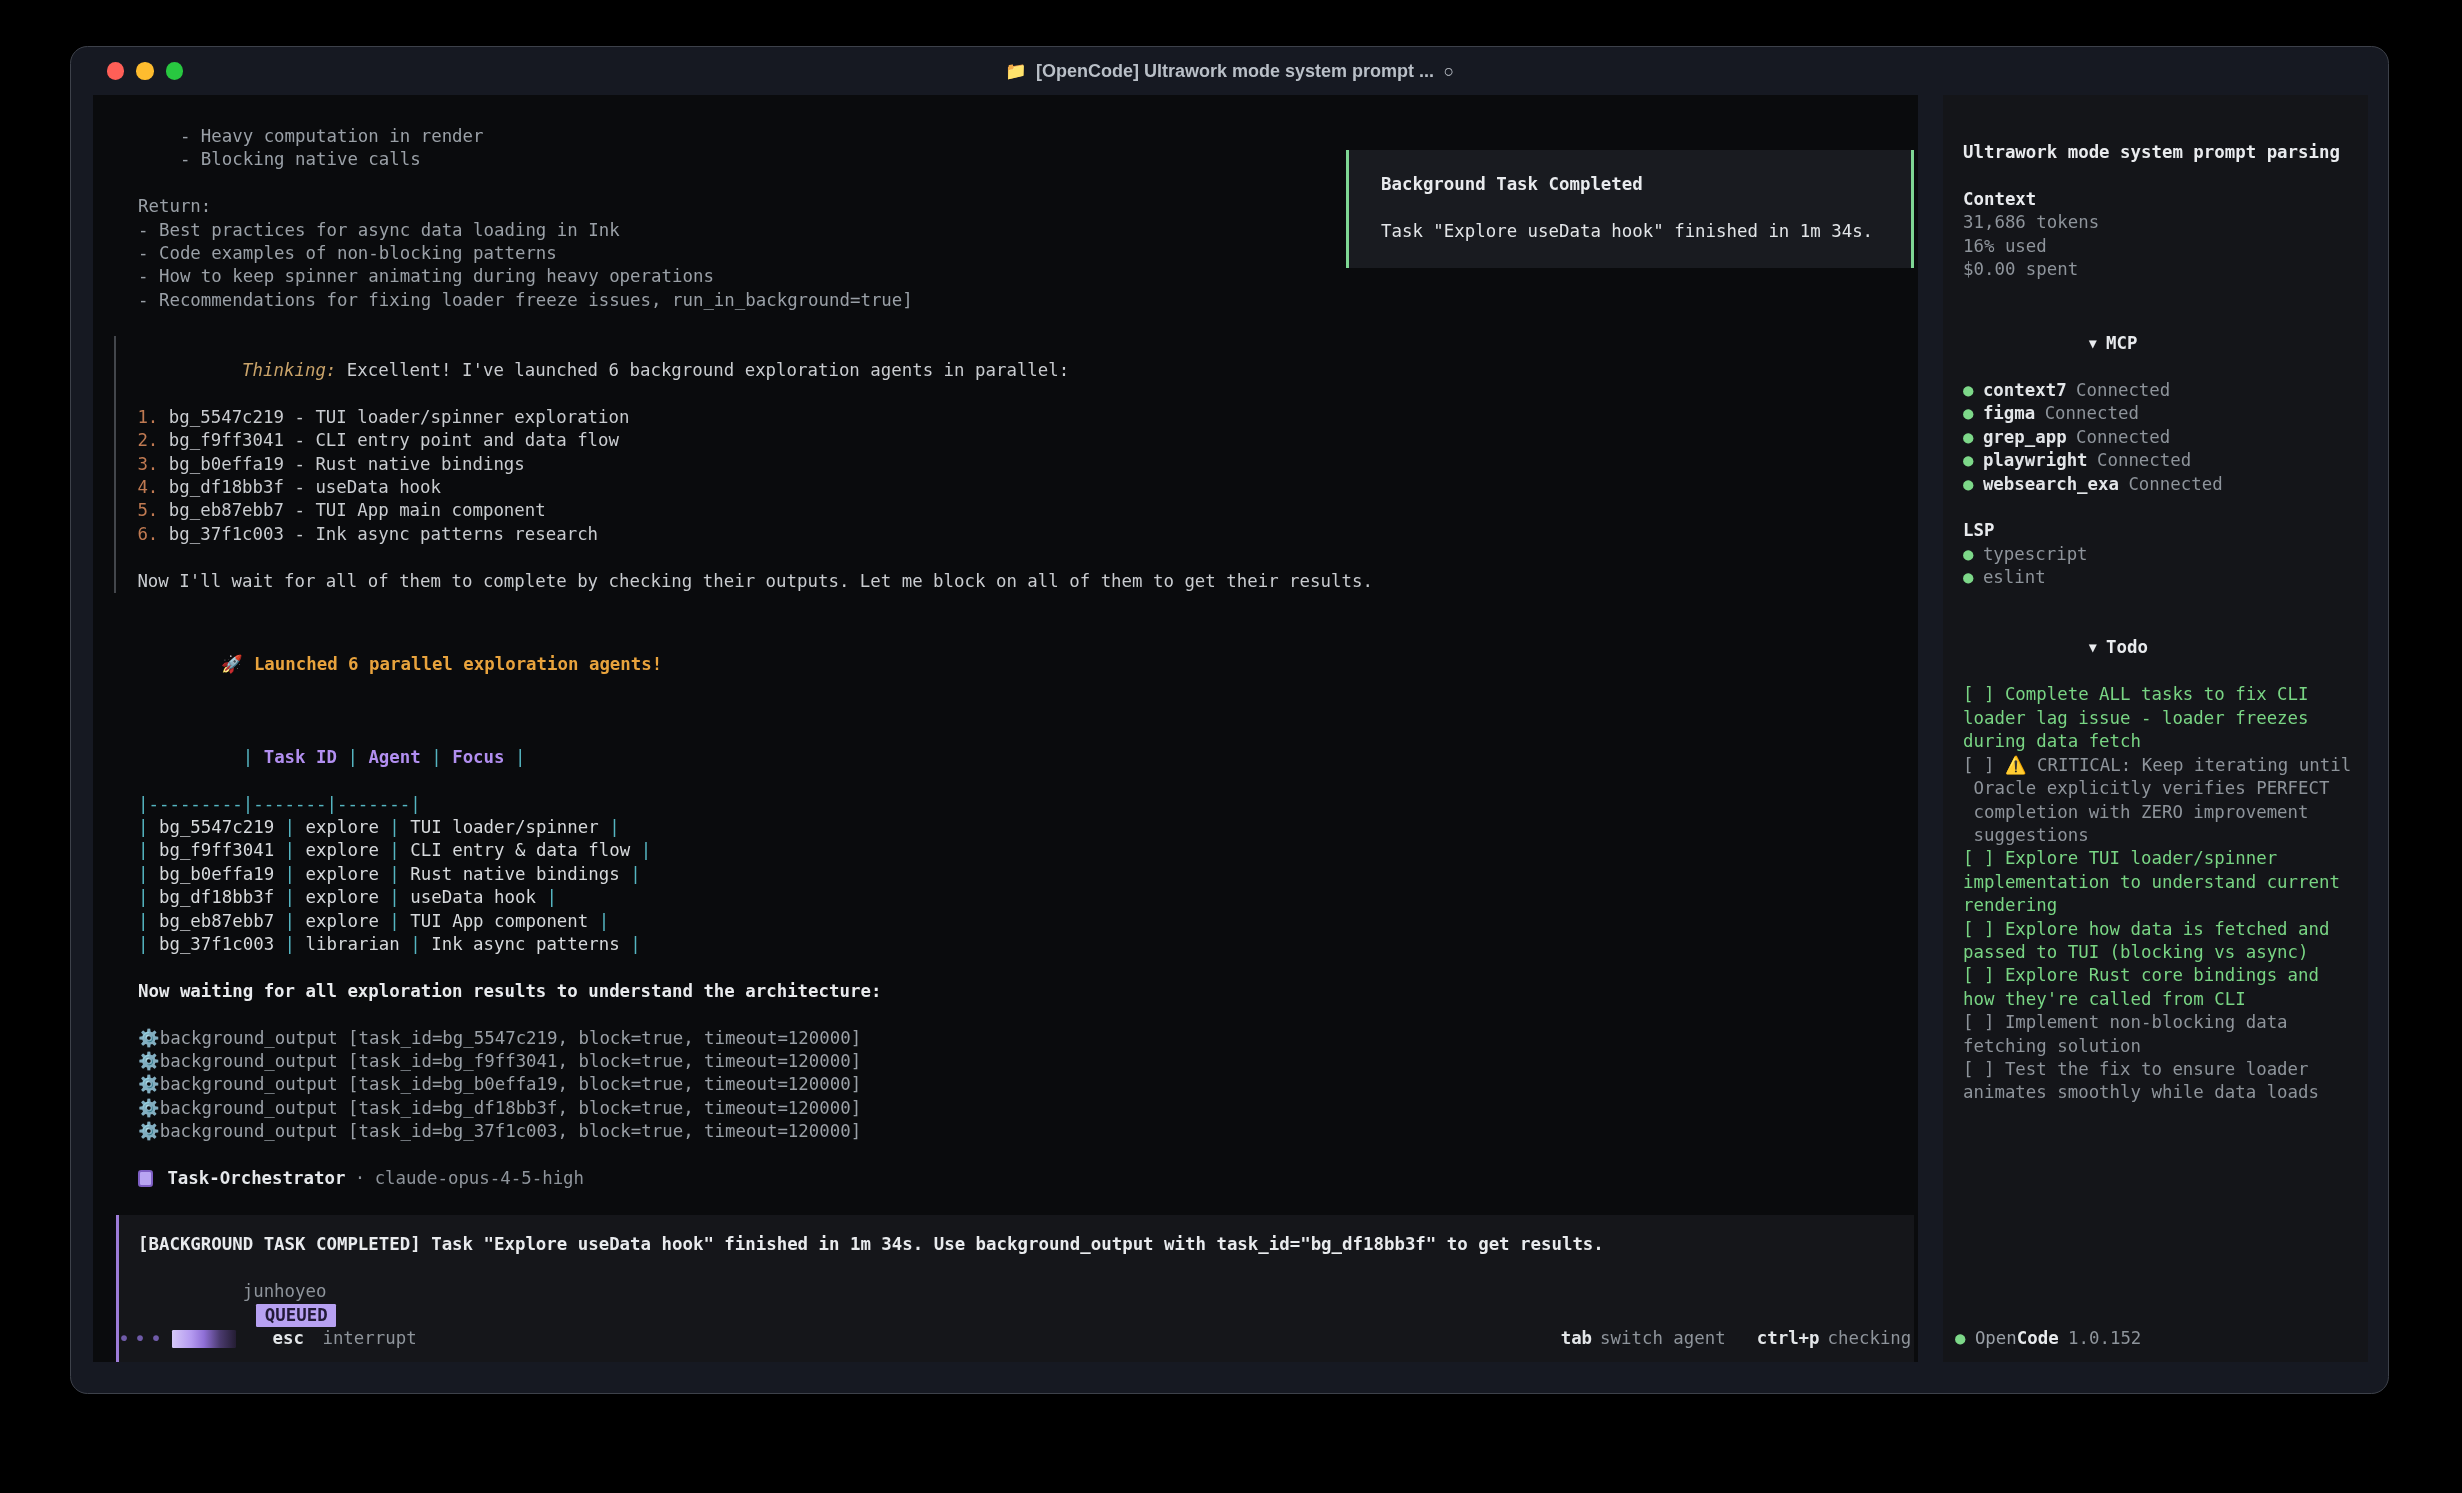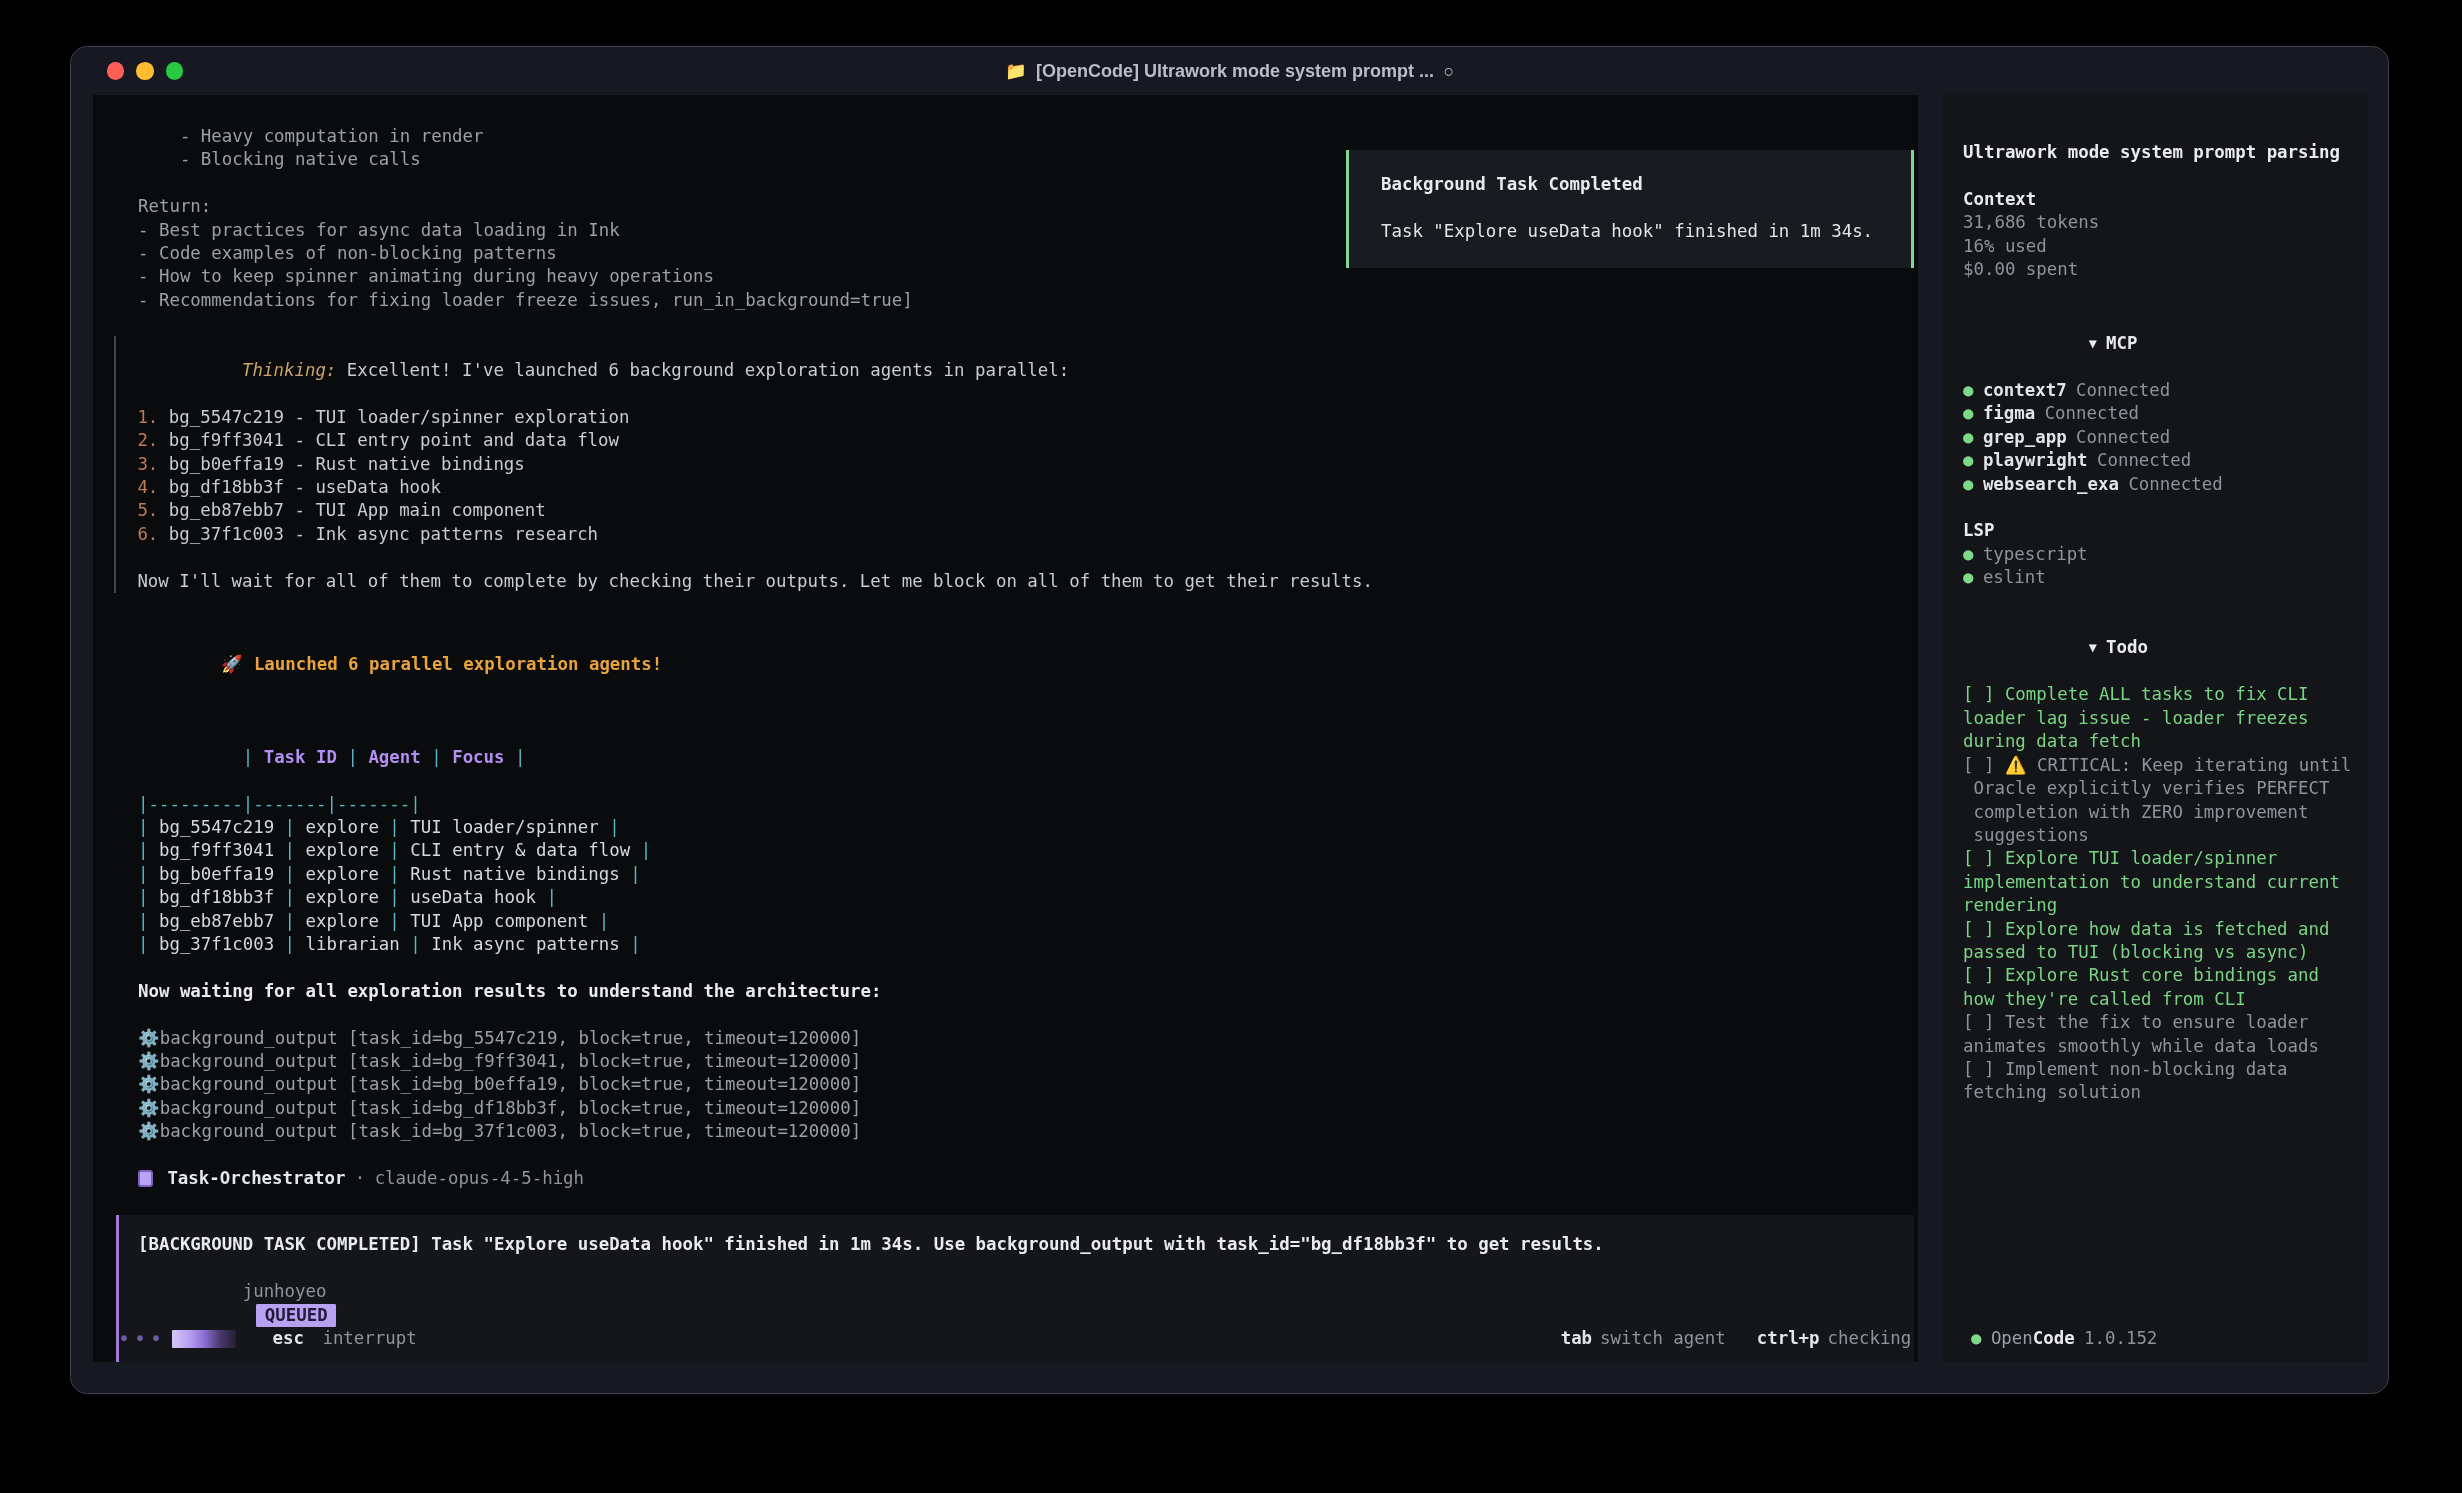--- a/index.html
+++ b/index.html
@@ -108,21 +108,21 @@
   .sb-section-mcp { margin-top:27px; }
   .sb-section-lsp { margin-top:23.4px; }
   .sb-section-todo { margin-top:23.4px; }
   .tri { color:#e9ebee; font-size:13.4px; margin-right:9.4px; vertical-align:1.3px; }
   .dot { color:#7dd889; margin-right:9.4px; }
   .mcp-name { color:#e2e5e8; font-weight:bold; }
   .mcp-status { color:#8e949b; margin-left:9.4px; }
   .todo-item.green { color:#79d584; }
   .todo-item.mutedtone { color:#8e949b; }
   .todo-line { white-space:pre-wrap; min-height:23.4px; }
-  .sb-footer { position:absolute; left:28px; bottom:11.4px; }
+  .sb-footer { position:absolute; left:12px; bottom:11.4px; }
   .brand-light { color:#9aa0a7; }
   .brand-bold { color:#e9ebee; font-weight:bold; }
   .brand-ver { color:#8e949b; margin-left:9.4px; }
 </style>
 </head>
 <body>
 
 <div class="window">
 
   <div class="titlebar">
@@ -282,26 +282,26 @@
           </div>
           <div class="todo-item green">
             <div class="todo-line">[ ] Explore how data is fetched and</div>
             <div class="todo-line">passed to TUI (blocking vs async)</div>
           </div>
           <div class="todo-item green">
             <div class="todo-line">[ ] Explore Rust core bindings and</div>
             <div class="todo-line">how they're called from CLI</div>
           </div>
           <div class="todo-item mutedtone">
+            <div class="todo-line">[ ] Implement non-blocking data</div>
+            <div class="todo-line">fetching solution</div>
+          </div>
+          <div class="todo-item mutedtone">
             <div class="todo-line">[ ] Test the fix to ensure loader</div>
             <div class="todo-line">animates smoothly while data loads</div>
-          </div>
-          <div class="todo-item mutedtone">
-            <div class="todo-line">[ ] Implement non-blocking data</div>
-            <div class="todo-line">fetching solution</div>
           </div>
         </div>
       </div>
 
       <div class="sb-footer">
         <span class="dot">●</span><span class="brand-light">Open</span><span class="brand-bold">Code</span><span class="brand-ver">1.0.152</span>
       </div>
     </div>
   </div>
 </div>

